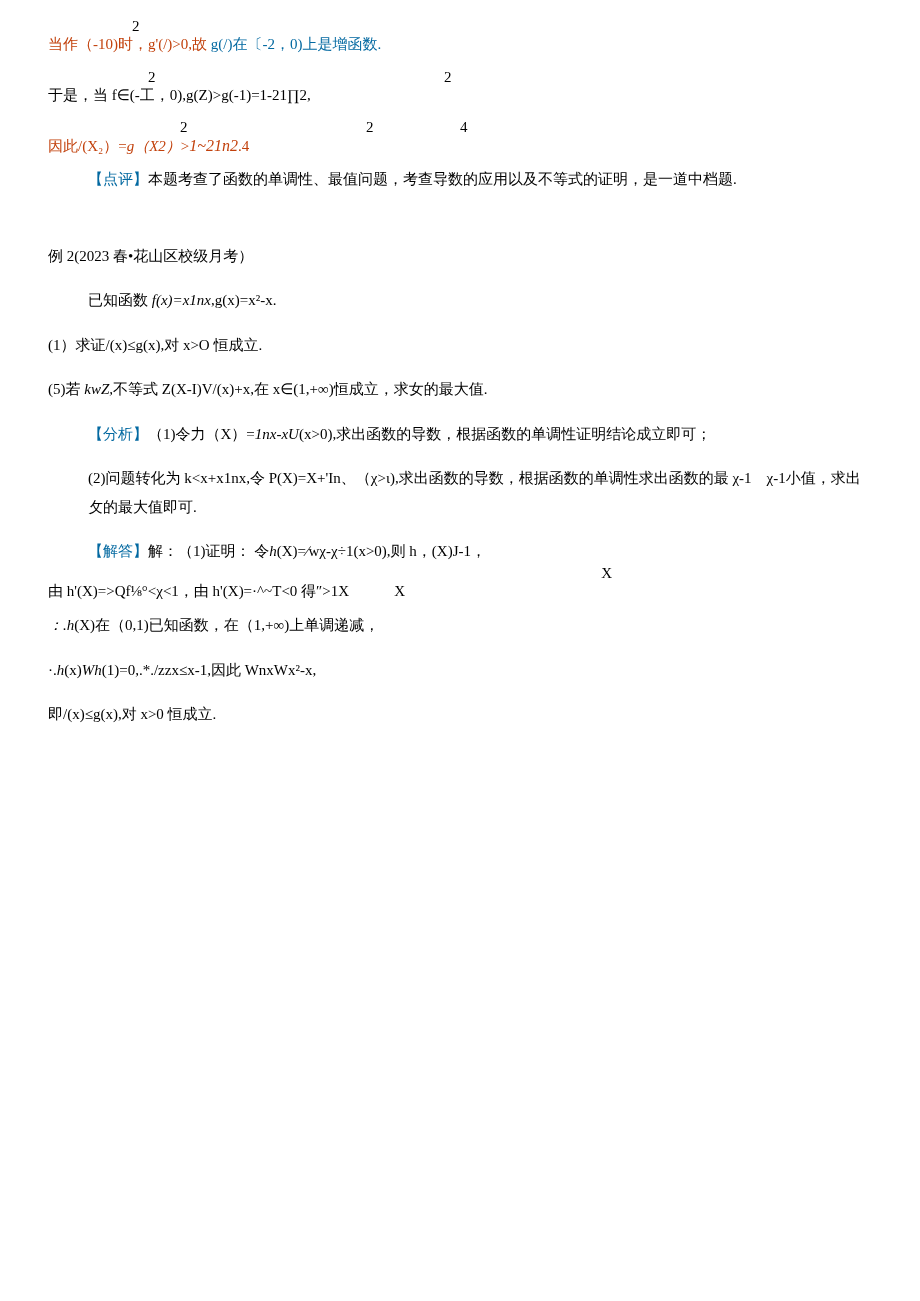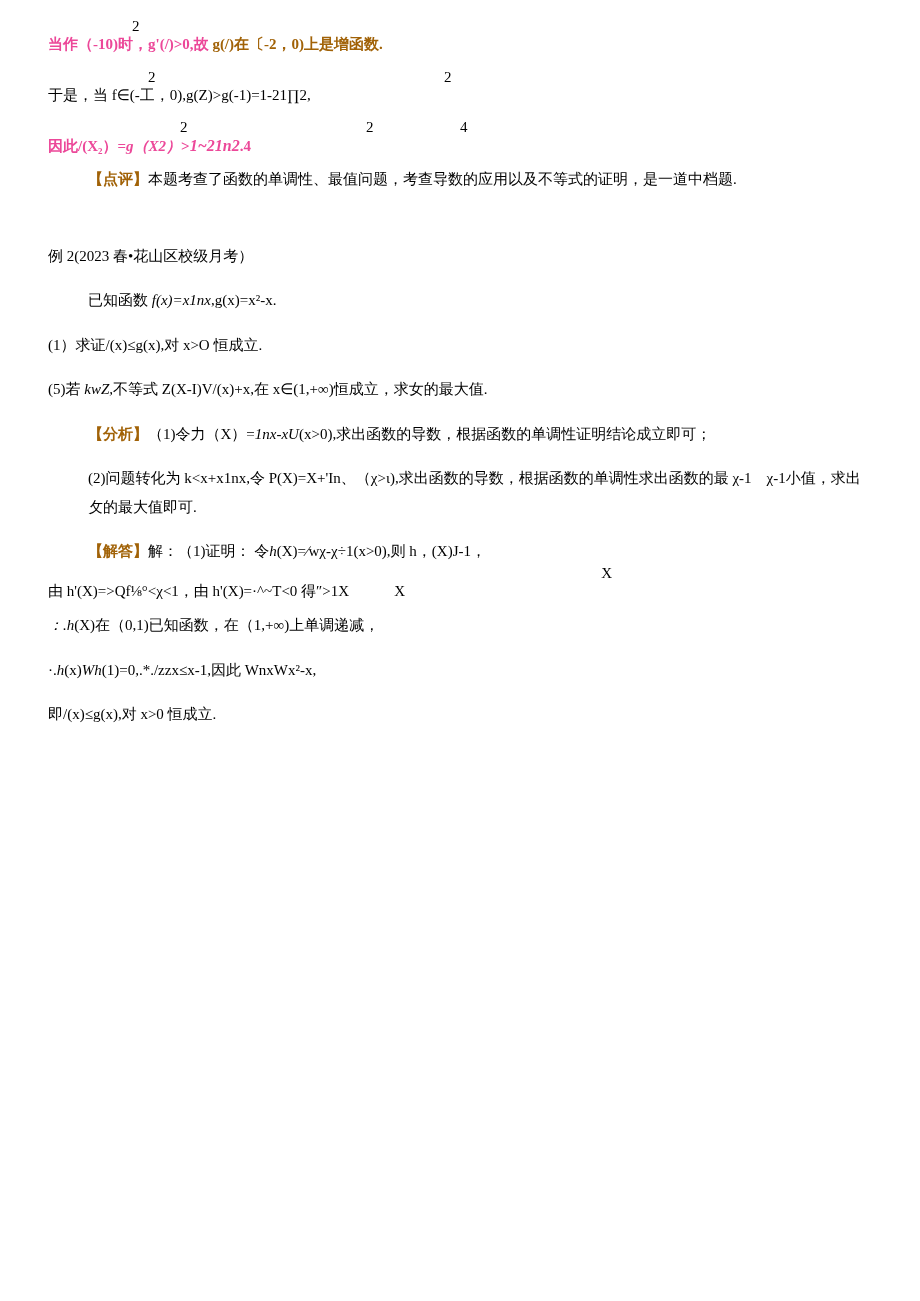--- a/index.html
+++ b/index.html
@@ -7,22 +7,22 @@
       width: 920px;
       min-height: 1301px;
       background: #ffffff;
       font-family: "SimSun", "宋体", serif;
       font-size: 15px;
       line-height: 1.9;
       color: #000000;
       padding: 12px 48px 40px 48px;
     }
     .line { margin-bottom: 4px; }
-    .olive { color: #ec4899; font-weight: bold; }
-    .blue { color: #a16207; font-weight: bold; }
+    .olive { color: #c2410c; }
+    .blue { color: #0369a1; }
     .italic { font-style: italic; }
     .indent1 { margin-left: 40px; }
     .mt20 { margin-top: 28px; }
     .spaced-para { margin-top: 16px; margin-bottom: 6px; }
     .rel { position: relative; }
   </style>
 </head>
 <body>
 
 <div class="line rel" style="height:14px;">

